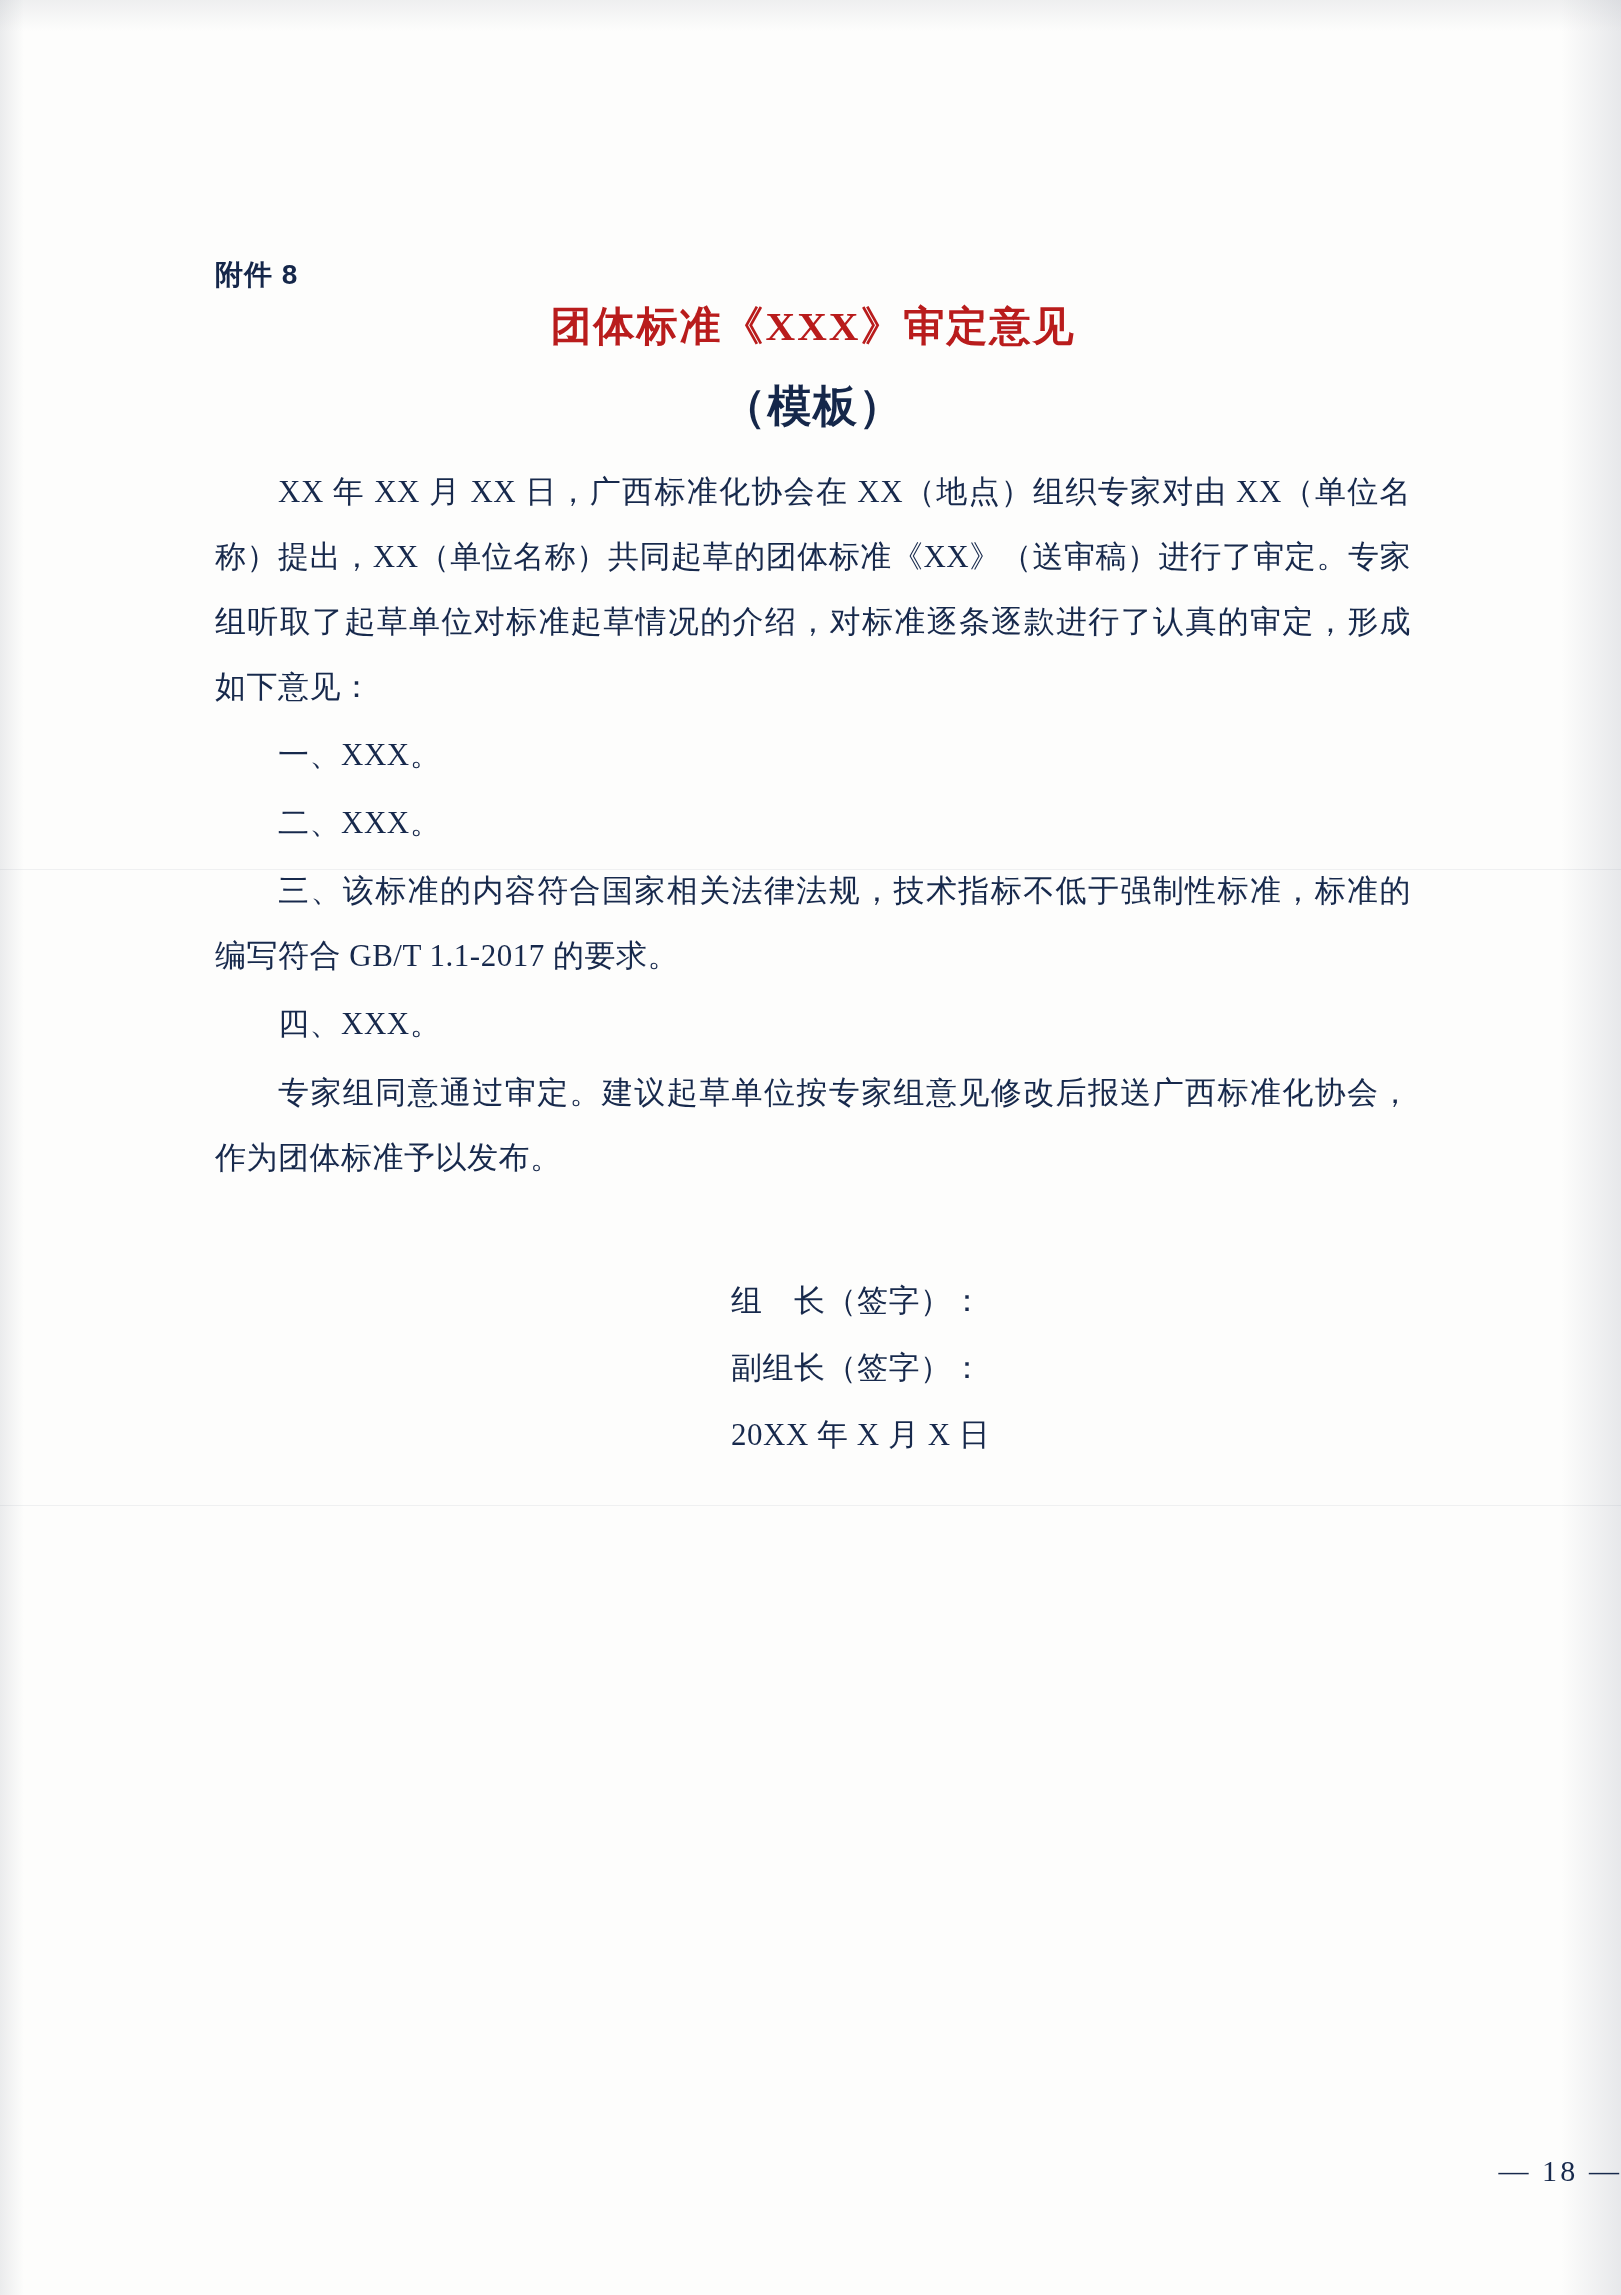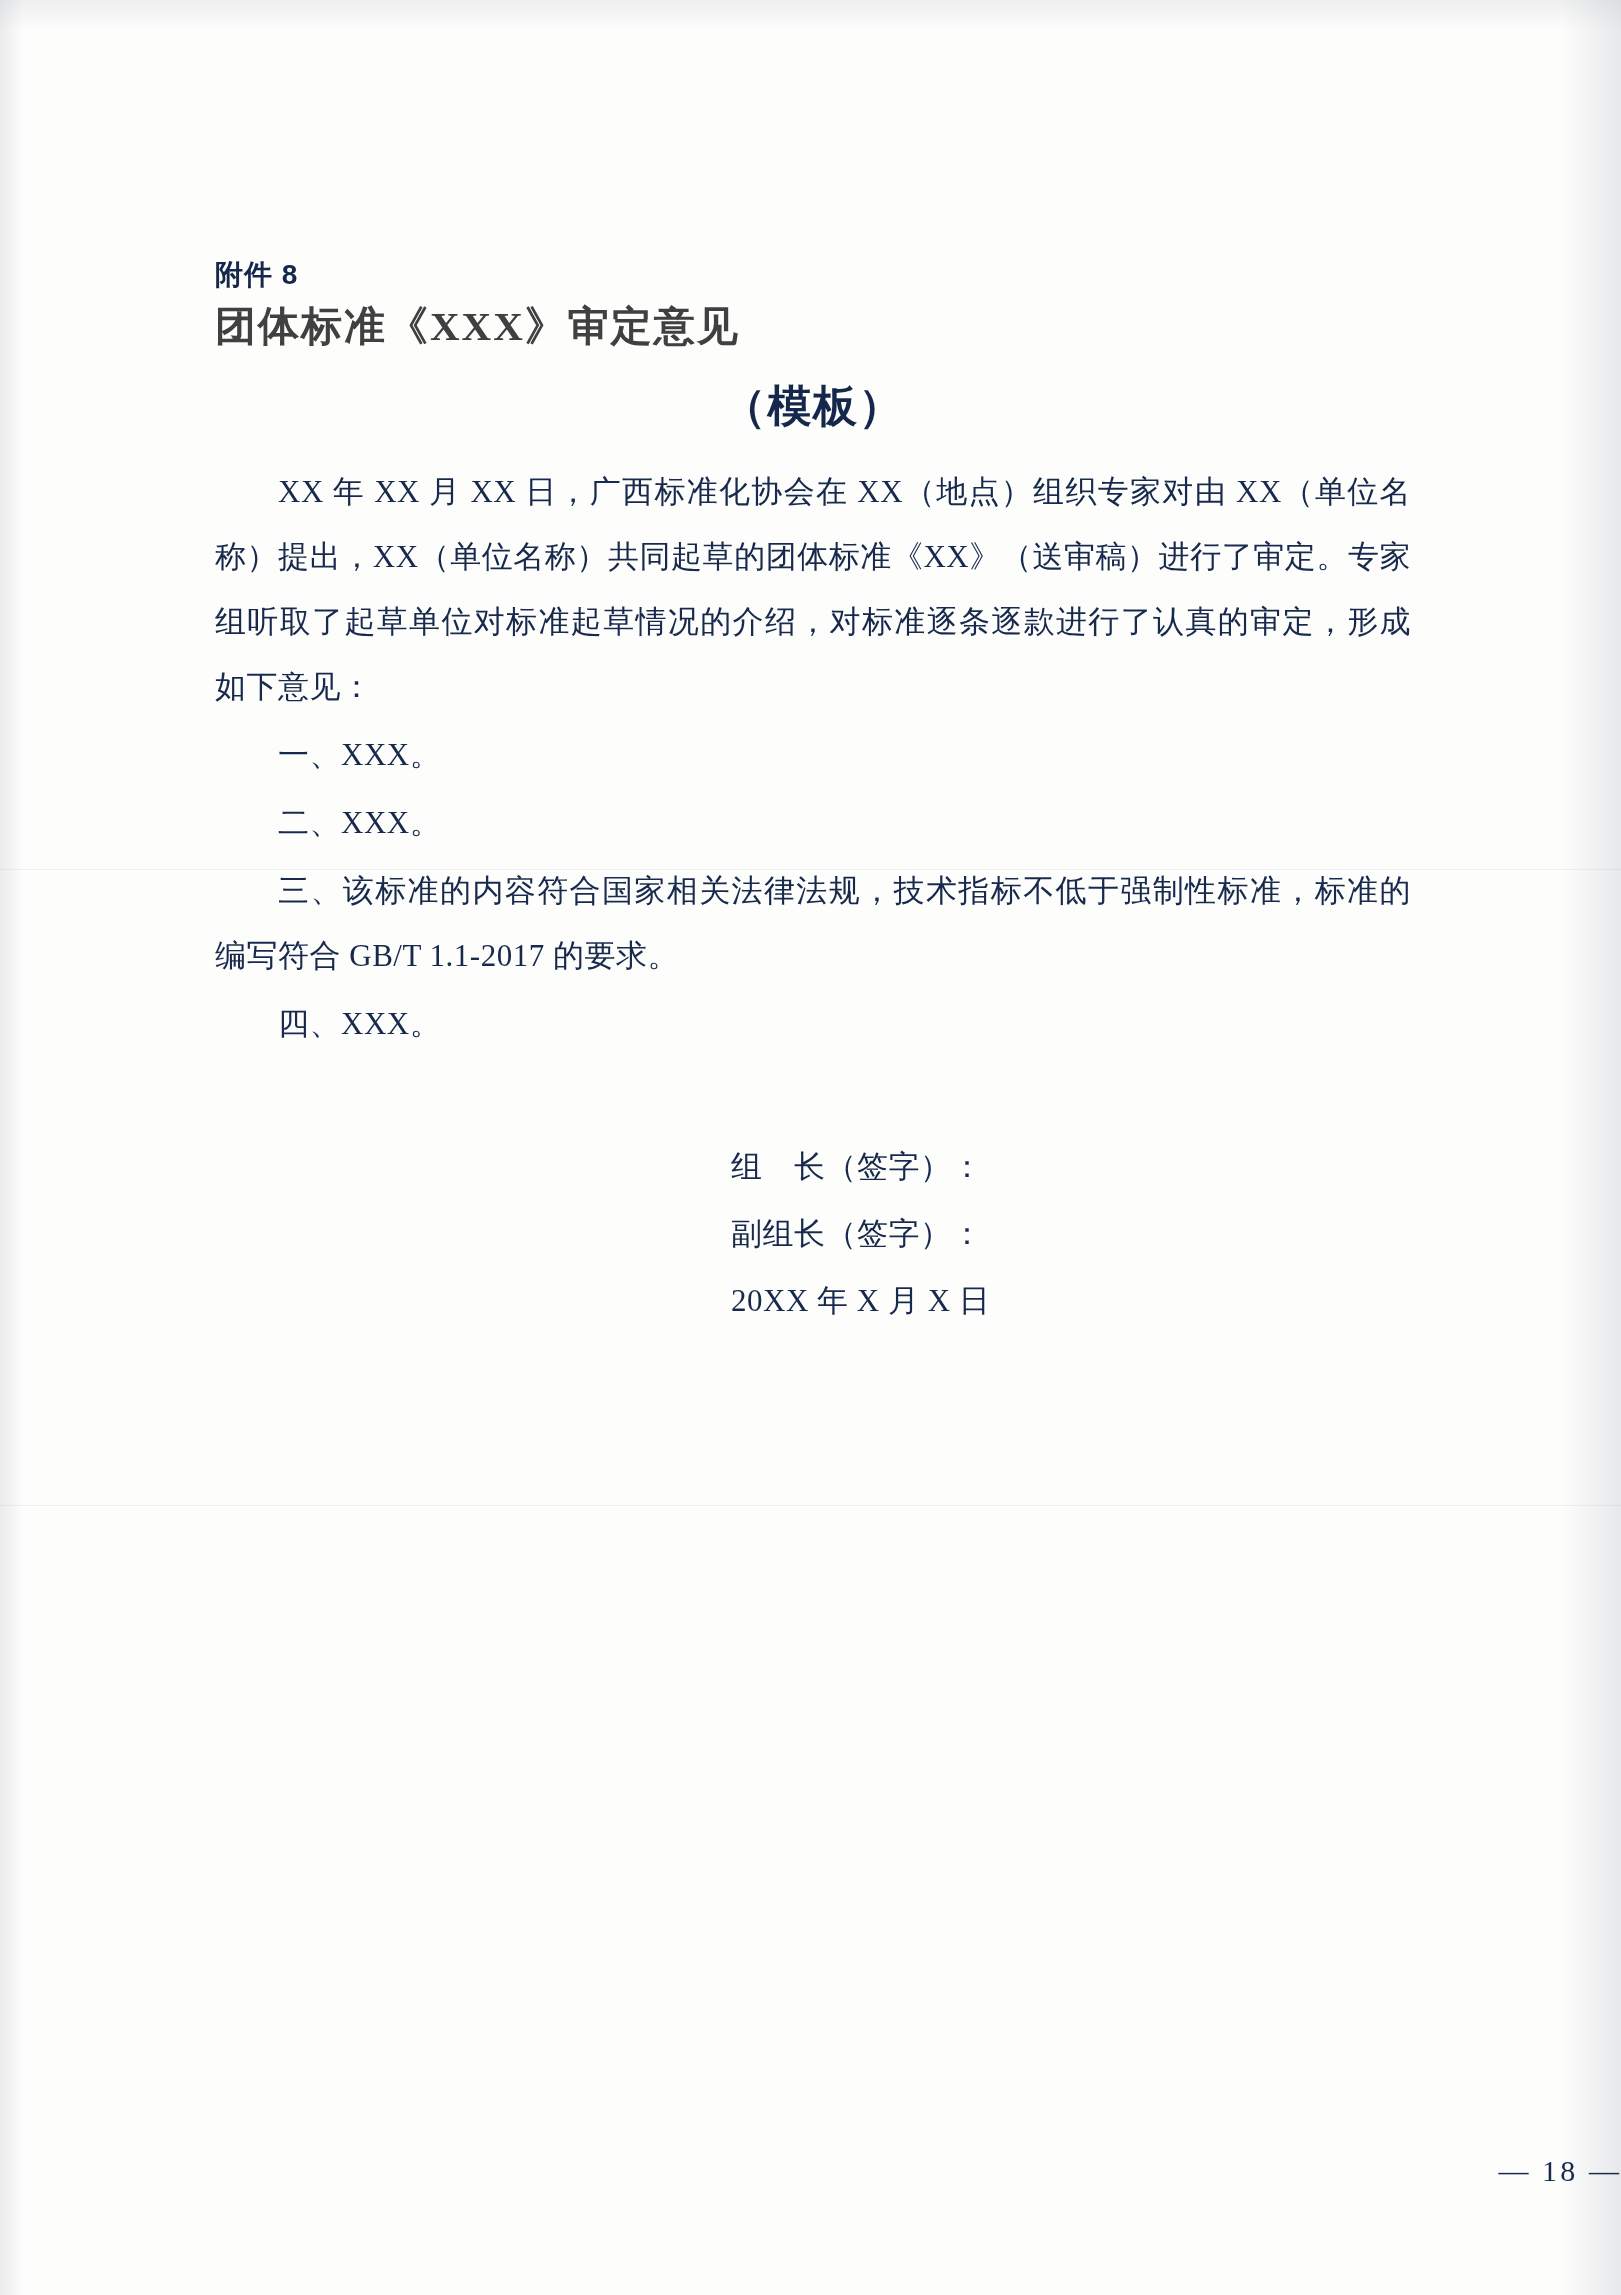--- a/index.html
+++ b/index.html
@@ -55,26 +55,26 @@
   .attachment-label {
     font-family: "Liberation Sans", "DejaVu Sans", sans-serif;
     font-weight: bold;
     font-size: 28px;
     letter-spacing: 1px;
     color: #15274a;
     margin-bottom: 1px;
   }
 
   .doc-title {
-    text-align: left;
+    text-align: center;
     font-family: "Liberation Serif", "DejaVu Serif", serif;
     font-weight: bold;
     font-size: 41px;
     letter-spacing: 2px;
-    color: #404040;
+    color: #b91c1c;
     margin-top: 5.1px;
   }
 
   .doc-subtitle {
     text-align: center;
     font-family: "Liberation Serif", "DejaVu Serif", serif;
     font-weight: bold;
     font-size: 44px;
     letter-spacing: 1.5px;
     color: #15274a;
@@ -142,20 +142,21 @@
     <p class="body-text para indent">XX 年 XX 月 XX 日，广西标准化协会在 XX（地点）组织专家对由 XX（单位名称）提出，XX（单位名称）共同起草的团体标准《XX》（送审稿）进行了审定。专家组听取了起草单位对标准起草情况的介绍，对标准逐条逐款进行了认真的审定，形成如下意见：</p>
 
     <p class="body-text para indent">一、XXX。</p>
 
     <p class="body-text para indent">二、XXX。</p>
 
     <p class="body-text para indent">三、该标准的内容符合国家相关法律法规，技术指标不低于强制性标准，标准的编写符合 GB/T 1.1-2017 的要求。</p>
 
     <p class="body-text para indent">四、XXX。</p>
 
+    <p class="body-text para indent">专家组同意通过审定。建议起草单位按专家组意见修改后报送广西标准化协会，作为团体标准予以发布。</p>
 
     <div class="signature-block">
       <div class="sig-line">组　长（签字）：</div>
       <div class="sig-line">副组长（签字）：</div>
       <div class="sig-line">20XX 年 X 月 X 日</div>
     </div>
 
   </div>
 
   <div class="page-number">

